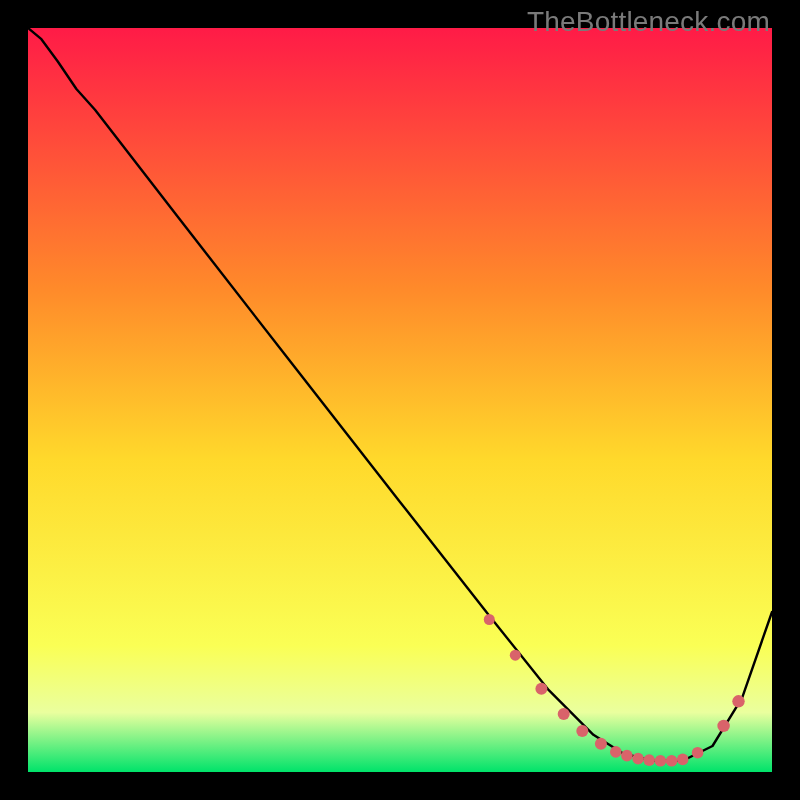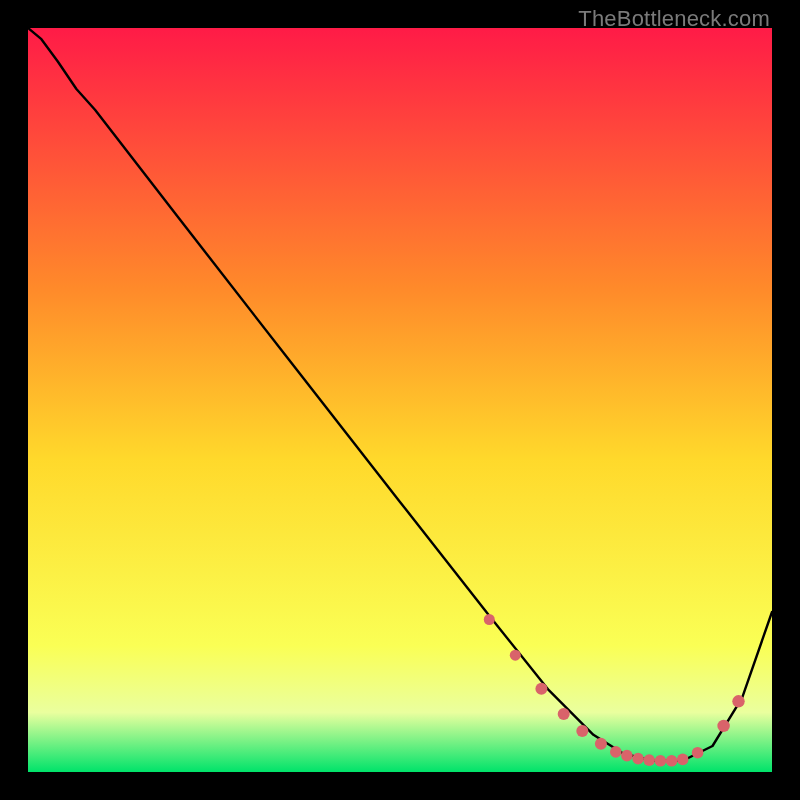--- a/index.html
+++ b/index.html
@@ -24,21 +24,21 @@
     left: 0;
     top: 0;
     width: 744px;
     height: 744px;
   }
   .watermark {
     position: absolute;
     top: 6px;
     right: 30px;
     color: #7a7a7a;
-    font-size: 22px;
+    font-size: 28px;
     font-weight: 500;
     letter-spacing: 0.2px;
   }
   svg {
     display: block;
   }
 </style>
 </head>
 <body>
 

